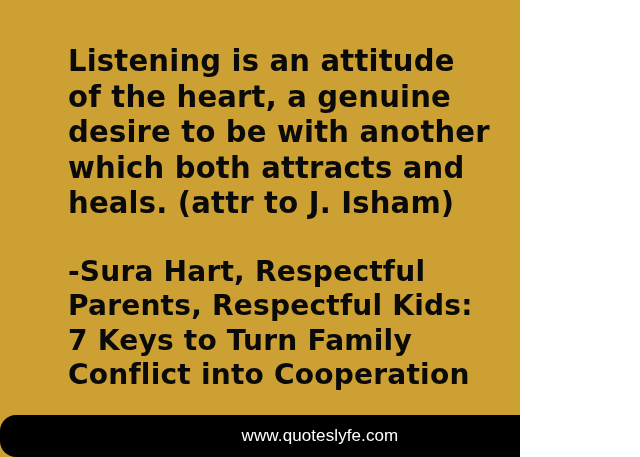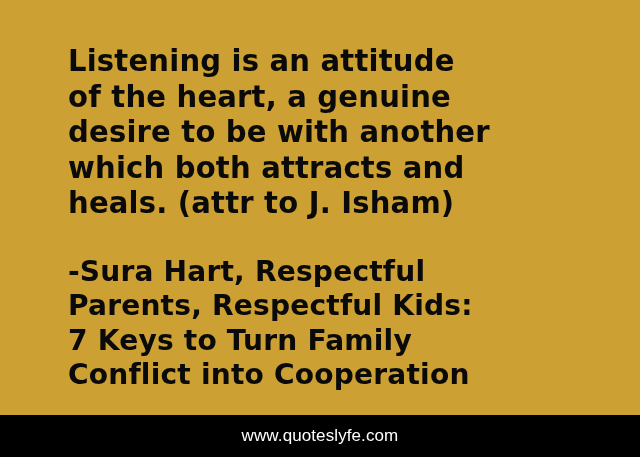--- a/index.html
+++ b/index.html
@@ -3,21 +3,21 @@
 <meta charset="utf-8">
 <style>
   html, body {
     margin: 0;
     padding: 0;
     background: #ffffff;
   }
 
   #quote-card {
     position: relative;
-    width: 640px;
+    width: 520px;
     height: 457px;
     overflow: hidden;
     font-family: "DejaVu Sans", sans-serif;
     background: #cca033;
   }
 
   #quote-canvas {
     position: absolute;
     left: 0;
     top: 0;
@@ -61,20 +61,21 @@
   #footer-bar {
     position: absolute;
     left: 0;
     top: 415px;
     width: 640px;
     height: 42px;
     background: #000000;
     display: flex;
     align-items: center;
     justify-content: center;
+    border-radius: 16px;
   }
 
   #footer-url {
     color: #ffffff;
     font-family: "Liberation Sans", sans-serif;
     font-weight: 400;
     font-size: 17px;
     letter-spacing: 0.1px;
   }
 </style>

